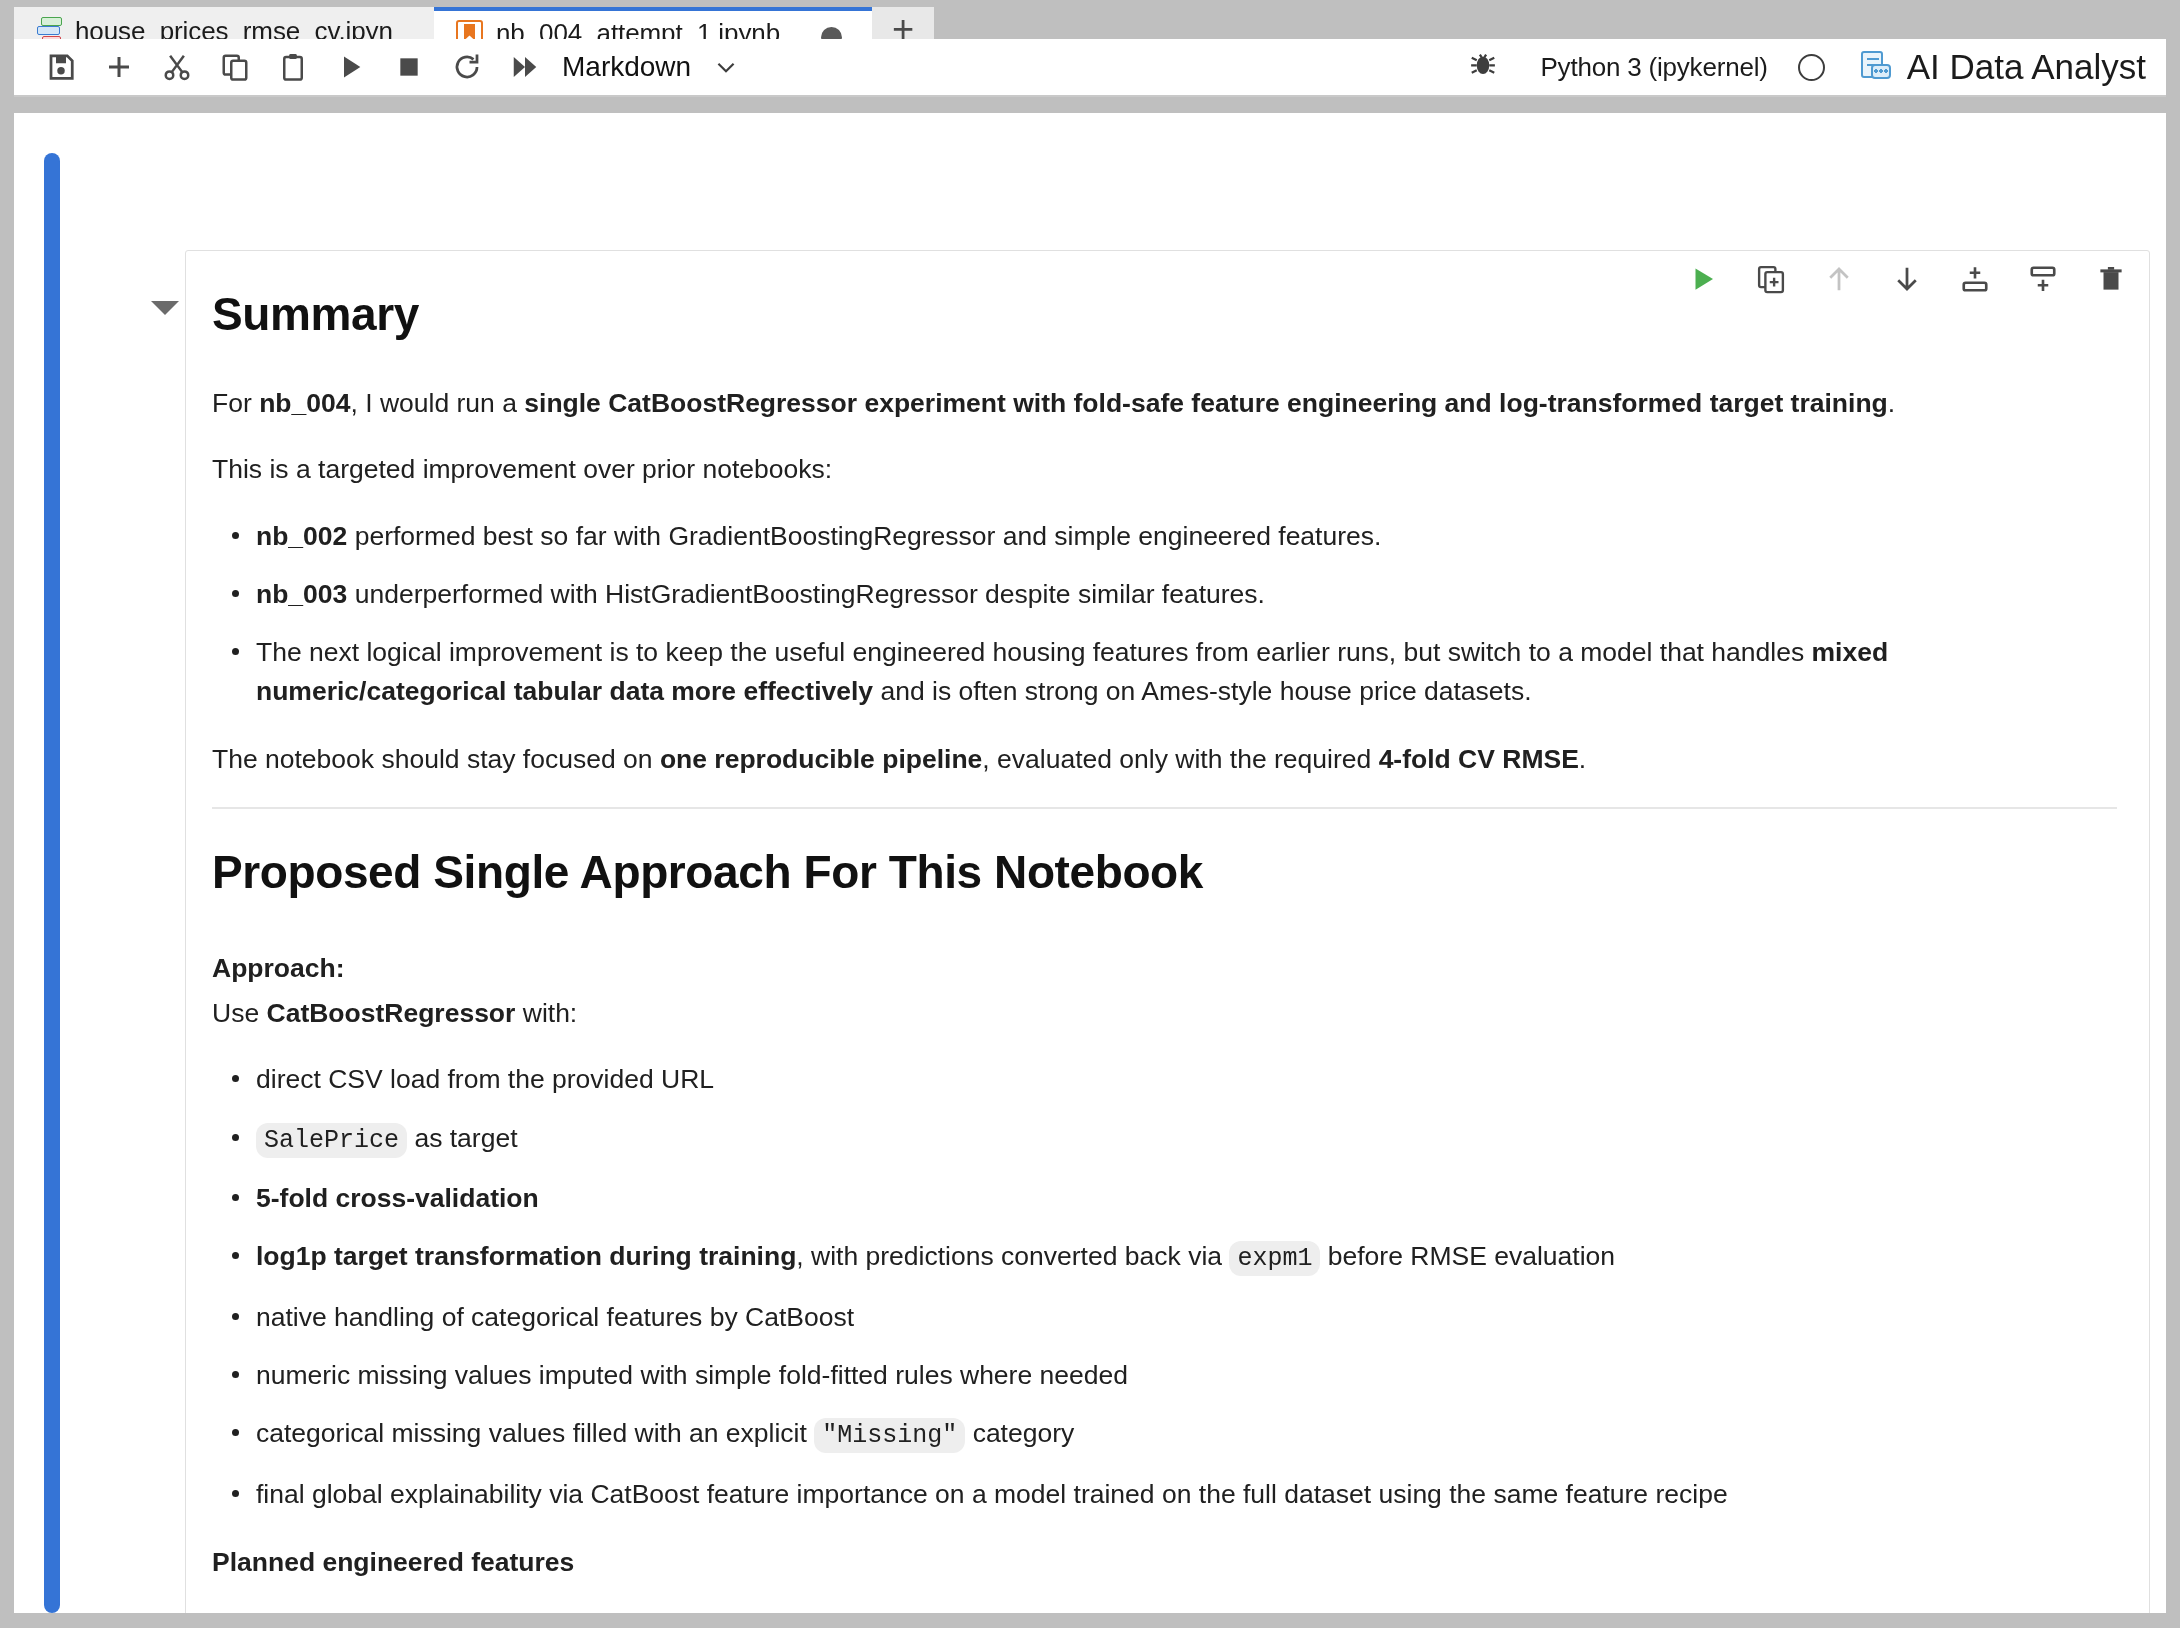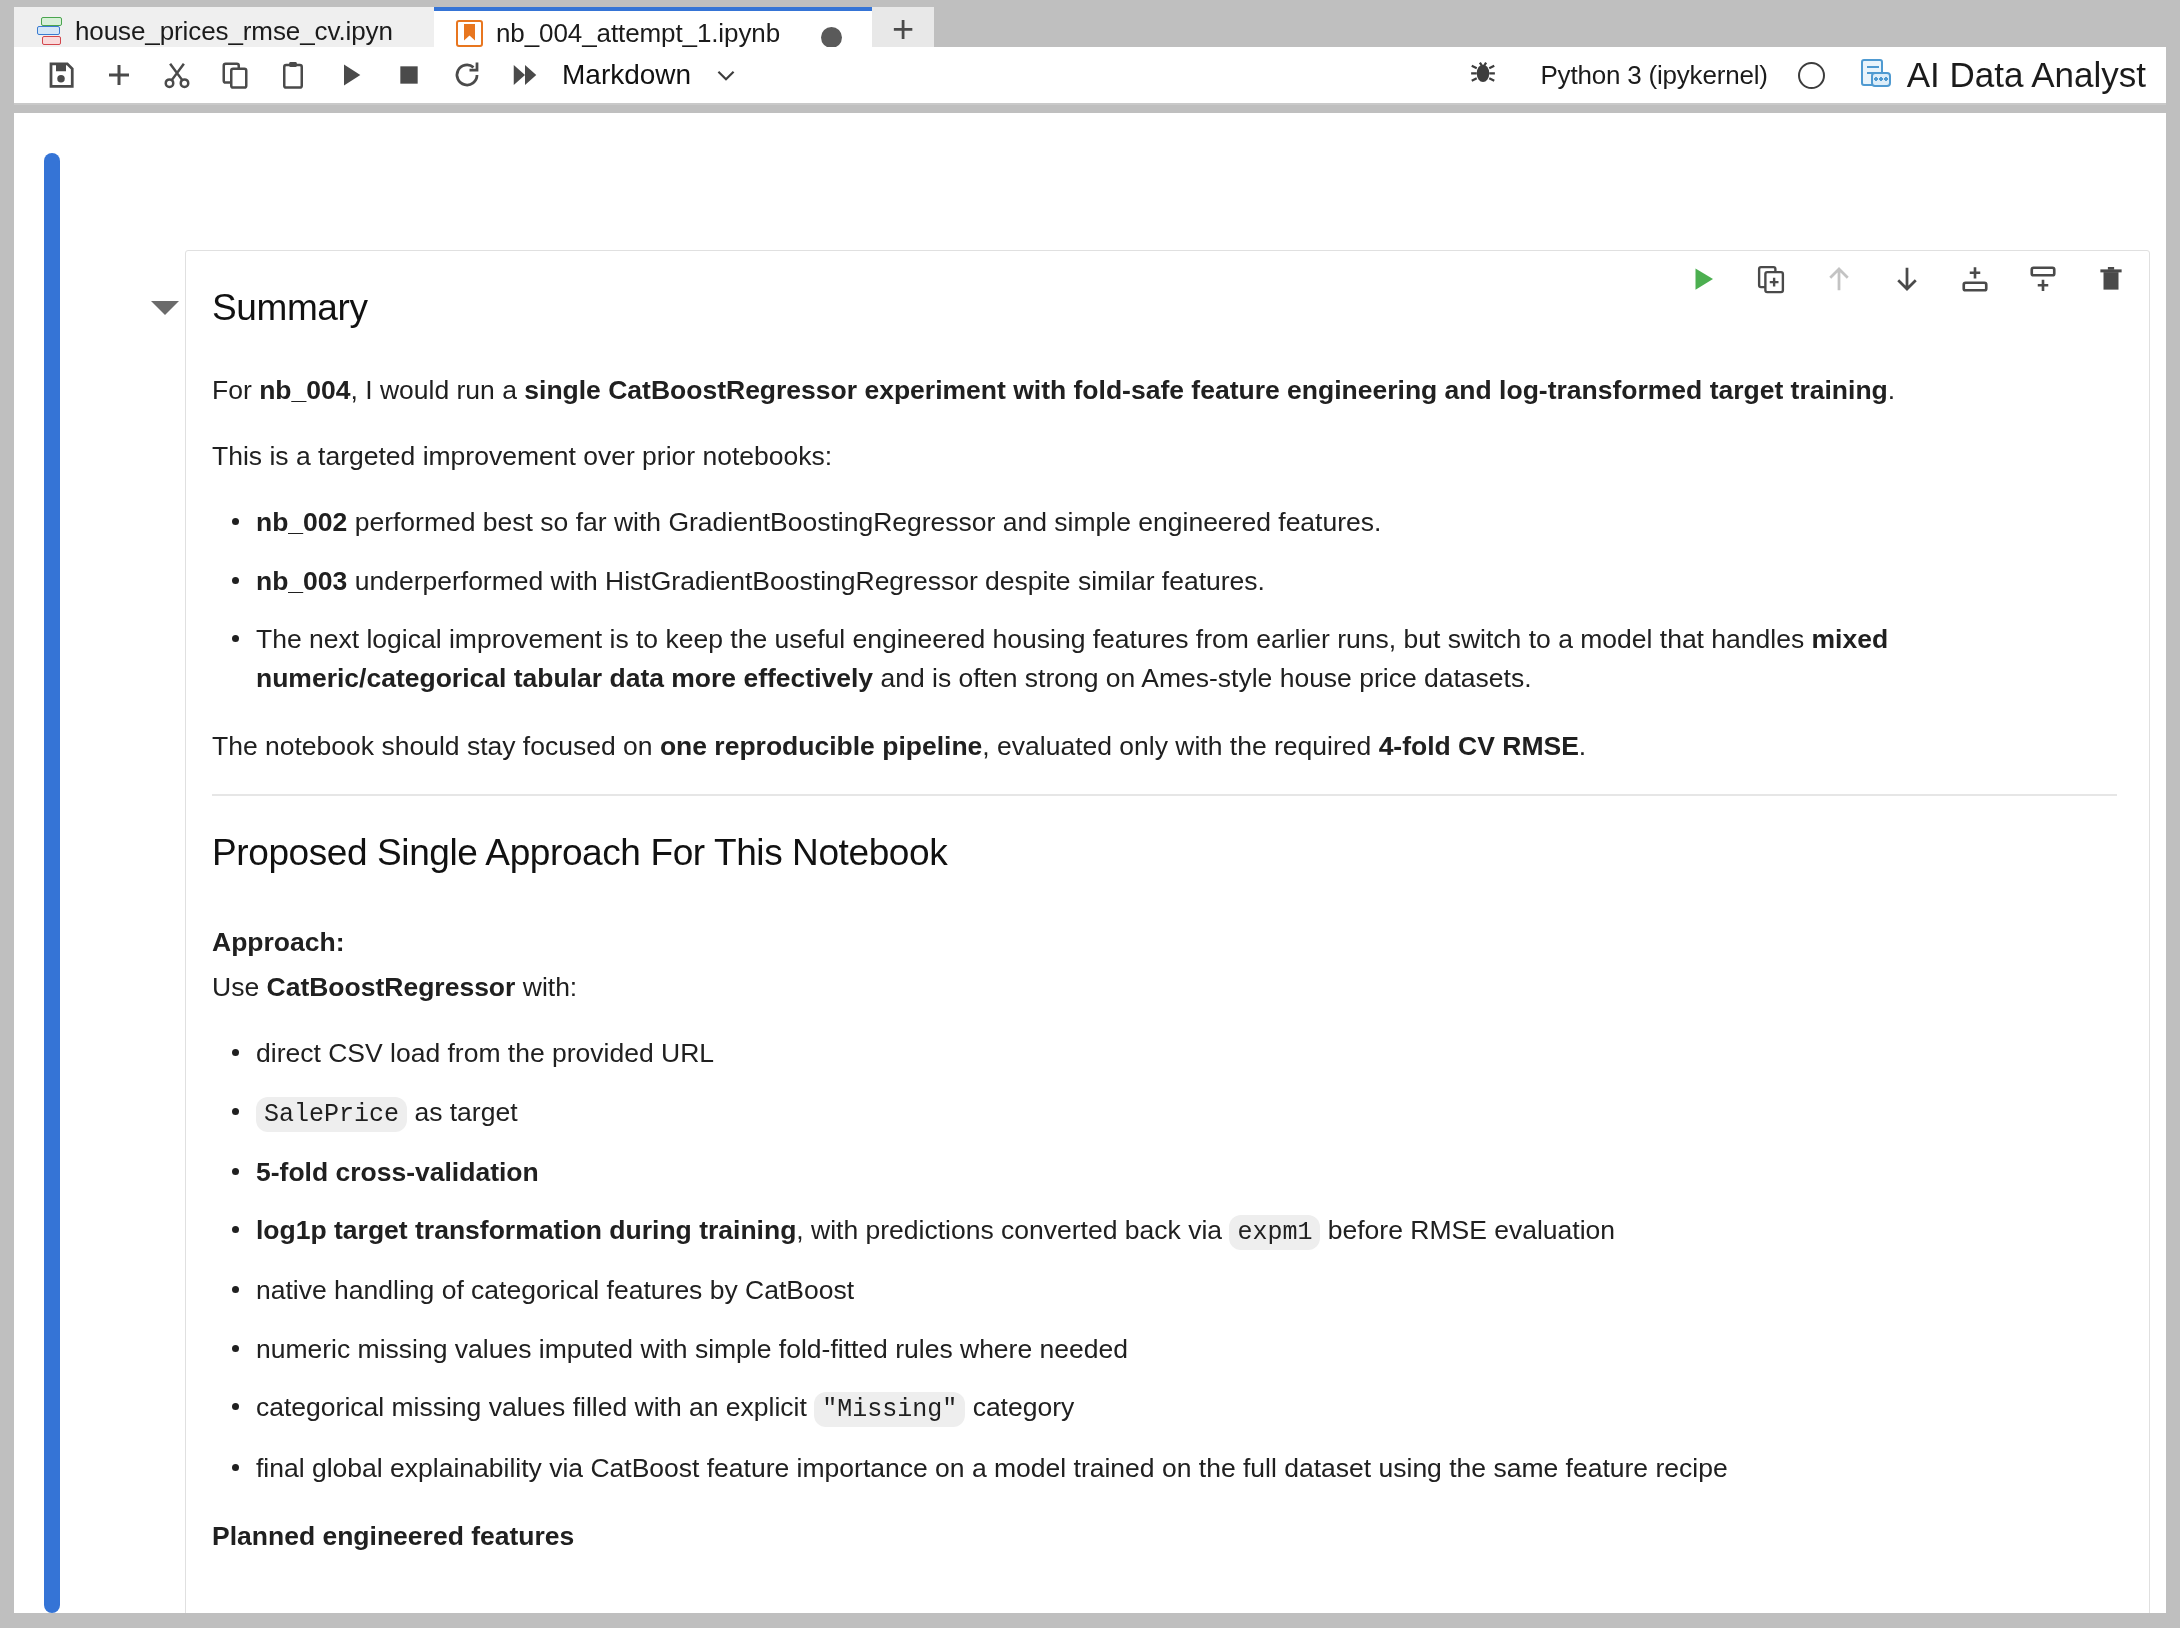--- a/index.html
+++ b/index.html
@@ -110,21 +110,21 @@
   }
   .bmicon::after{
     content:""; position:absolute; left:6px; top:2px;
     width:11px; height:17px; background:#e8761f;
     clip-path: polygon(0 0, 100% 0, 100% 100%, 50% 70%, 0 100%);
   }
 
   
   .toolbar {
     position: absolute;
-    left: 14px; top: 47px;
+    left: 14px; top: 39px;
     width: 2152px; height: 56px;
     background: #ffffff;
     border-bottom: 2px solid #c9c9c9;
   }
   .tb-icons { position:absolute; left: 18px; top: 0; height: 56px; display:flex; align-items:center; }
   .tb-btn {
     width: 58px; height: 56px;
     display:flex; align-items:center; justify-content:center;
     color: #4a4a4a;
   }
@@ -206,22 +206,22 @@
 
   .md {
     position: absolute;
     left: 26px; top: 22px;
     width: 1905px;
     color: #202020;
     font-size: 26.5px;
     line-height: 1.45;
   }
   .md h1 {
-    font-size: 37px;
-    font-weight: 400;
+    font-size: 46px;
+    font-weight: 700;
     margin: 8px 0 36px 0;
     letter-spacing: -0.4px;
     color: #111;
   }
   .md h1.second { margin: 22px 0 44px 0; }
   .md p { margin: 0 0 28px 0; }
   .md p.tight { margin: 8px 0 6px 0; }
   .md ul {
     margin: 0 0 30px 0;
     padding-left: 44px;

